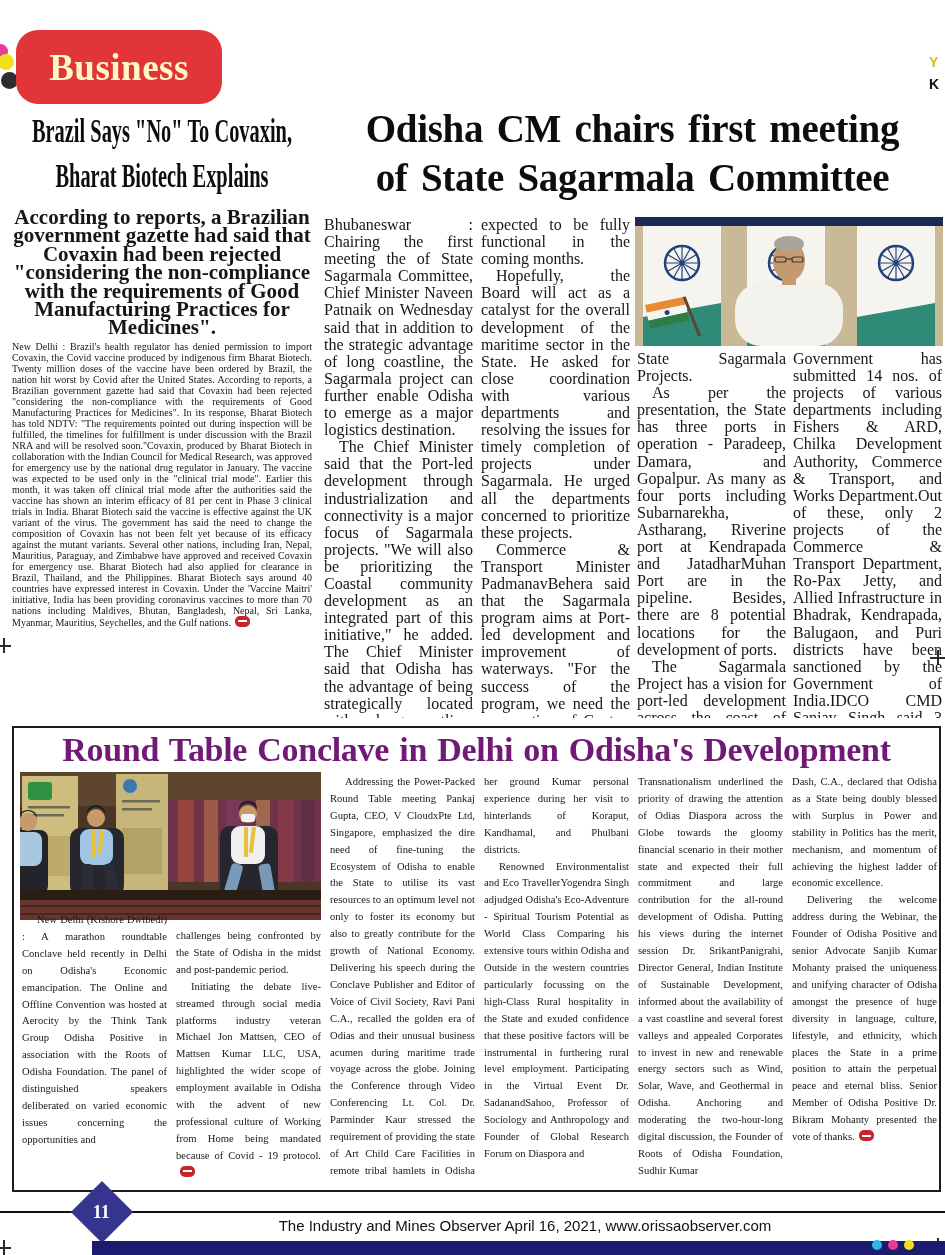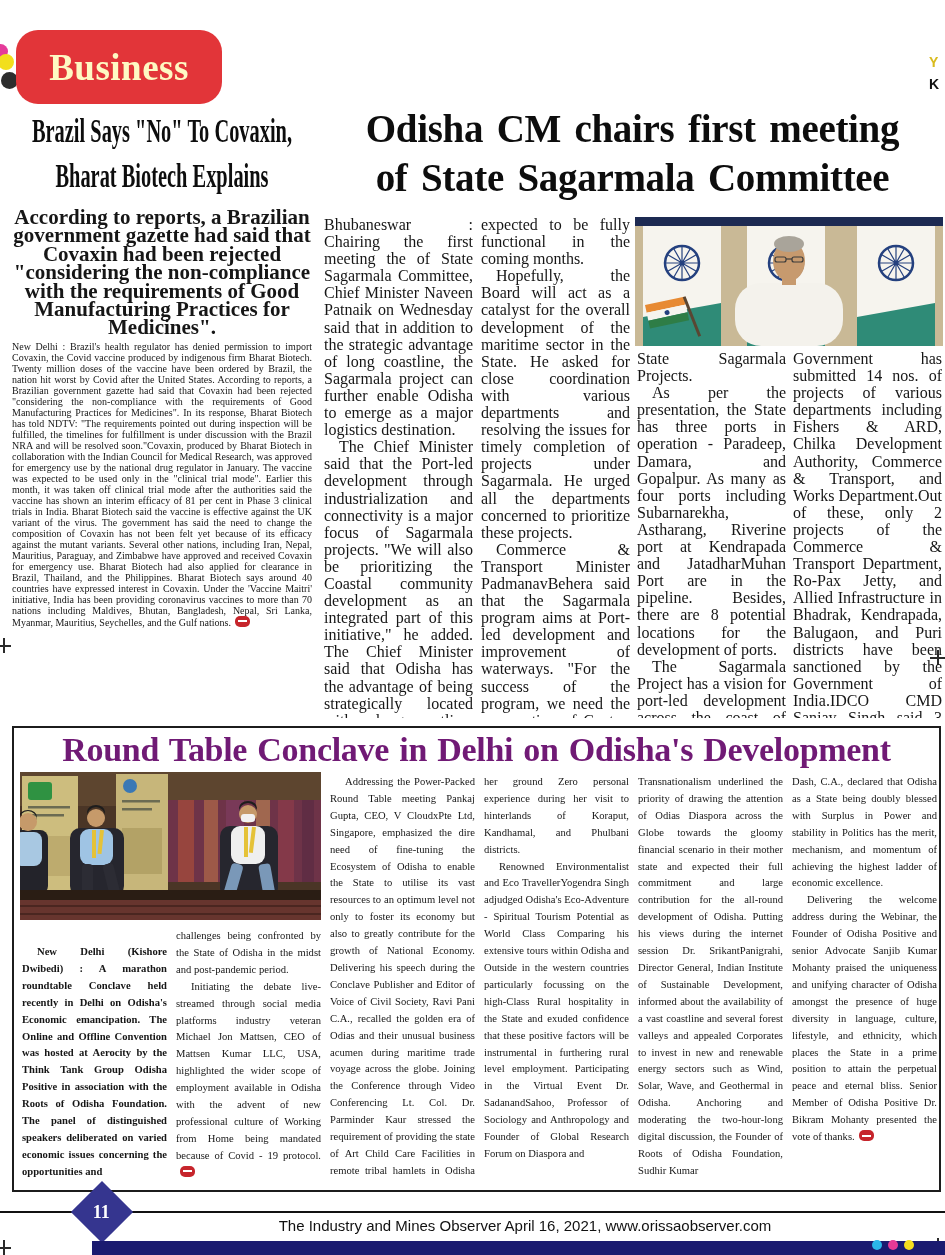--- a/index.html
+++ b/index.html
@@ -51,21 +51,21 @@
   .newscol p + p { text-indent:15px; }
   .newscol.indent-first p:first-child { text-indent:15px; }
 
   
   .conclave { position:absolute; left:12px; top:726px; width:925px; height:462px; border:2px solid #1c1c1c; background:#fff; }
   .con-head { position:absolute; left:0; right:0; top:1px; margin:0; font-size:34px; line-height:41px; font-weight:bold;
               text-align:center; letter-spacing:-.3px; word-spacing:2px; color:#701a75; }
   .photo2 { position:absolute; left:6px; top:44px; width:301px; height:148px; }
   .photo2 svg { display:block; }
   .c-col { position:absolute; width:145px; font-size:10.6px; line-height:16.9px; overflow:hidden; }
-  .c-col1 { left:8px;   top:216px; height:256px;font-weight:bold; }
+  .c-col1 { left:8px;   top:184px; height:256px; }
   .c-col2 { left:162px; top:200px; height:256px; }
   .c-col3 { left:316px; top:46px;  height:410px; }
   .c-col4 { left:470px; top:46px;  height:410px; }
   .c-col5 { left:624px; top:46px;  height:410px; }
   .c-col6 { left:778px; top:46px;  height:410px; }
 
   
   .endmark { display:inline-block; position:relative; width:15px; height:11px; background:#c6252c;
              border-radius:5px; margin-left:4px; vertical-align:-1px; }
   .endmark::after { content:""; position:absolute; left:3px; right:3px; top:4.5px; height:2px; background:#fff; }
@@ -274,21 +274,21 @@
       <p><span>New Delhi (Kishore Dwibedi) : A marathon roundtable Conclave held recently in Delhi on Odisha's Economic emancipation. The Online and Offline Convention was hosted at Aerocity by the Think Tank Group Odisha Positive in association with the Roots of Odisha Foundation. The panel of distinguished speakers deliberated on varied economic issues concerning the opportunities and</span></p>
     </div>
     <div class="c-col c-col2 newscol">
       <p><span>challenges being confronted by the State of Odisha in the midst and post-pandemic period.</span></p>
       <p><span>Initiating the debate live-streamed through social media platforms industry veteran Michael Jon Mattsen, CEO of Mattsen Kumar LLC, USA, highlighted the wider scope of employment available in Odisha with the advent of new professional culture of Working from Home being mandated because of Covid - 19 protocol.</span><span class="endmark"></span></p>
     </div>
     <div class="c-col c-col3 newscol indent-first">
       <p><span>Addressing the Power-Packed Round Table meeting Pankaj Gupta, CEO, V CloudxPte Ltd, Singapore, emphasized the dire need of fine-tuning the Ecosystem of Odisha to enable the State to utilise its vast resources to an optimum level not only to foster its economy but also to greatly contribute for the growth of National Economy. Delivering his speech during the Conclave Publisher and Editor of Voice of Civil Society, Ravi Pani C.A., recalled the golden era of Odias and their unusual business acumen during maritime trade voyage across the globe. Joining the Conference through Video Conferencing Lt. Col. Dr. Parminder Kaur stressed the requirement of providing the state of Art Child Care Facilities in remote tribal hamlets in Odisha recounting</span></p>
     </div>
     <div class="c-col c-col4 newscol">
-      <p><span>her ground Zero personal experience during her visit to hinterlands of Koraput, Kandhamal, and Phulbani districts.</span></p>
+      <p><span>her ground Kumar personal experience during her visit to hinterlands of Koraput, Kandhamal, and Phulbani districts.</span></p>
       <p><span>Renowned Environmentalist and Eco TravellerYogendra Singh adjudged Odisha's Eco-Adventure - Spiritual Tourism Potential as World Class Comparing his extensive tours within Odisha and Outside in the western countries particularly focussing on the high-Class Rural hospitality in the State and exuded confidence that these positive factors will be instrumental in furthering rural level employment. Participating in the Virtual Event Dr. SadanandSahoo, Professor of Sociology and Anthropology and Founder of Global Research Forum on Diaspora and</span></p>
     </div>
     <div class="c-col c-col5 newscol">
       <p><span>Transnationalism underlined the priority of drawing the attention of Odias Diaspora across the Globe towards the gloomy financial scenario in their mother state and expected their full commitment and large contribution for the all-round development of Odisha. Putting his views during the internet session Dr. SrikantPanigrahi, Director General, Indian Institute of Sustainable Development, informed about the availability of a vast coastline and several forest valleys and appealed Corporates to invest in new and renewable energy sectors such as Wind, Solar, Wave, and Geothermal in Odisha. Anchoring and moderating the two-hour-long digital discussion, the Founder of Roots of Odisha Foundation, Sudhir Kumar</span></p>
     </div>
     <div class="c-col c-col6 newscol">
       <p><span>Dash, C.A., declared that Odisha as a State being doubly blessed with Surplus in Power and stability in Politics has the merit, mechanism, and momentum of achieving the highest ladder of economic excellence.</span></p>
       <p><span>Delivering the welcome address during the Webinar, the Founder of Odisha Positive and senior Advocate Sanjib Kumar Mohanty praised the uniqueness and unifying character of Odisha amongst the presence of huge diversity in language, culture, lifestyle, and ethnicity, which places the State in a prime position to attain the perpetual peace and eternal bliss. Senior Member of Odisha Positive Dr. Bikram Mohanty presented the vote of thanks.</span><span class="endmark"></span></p>
     </div>
   </section>

